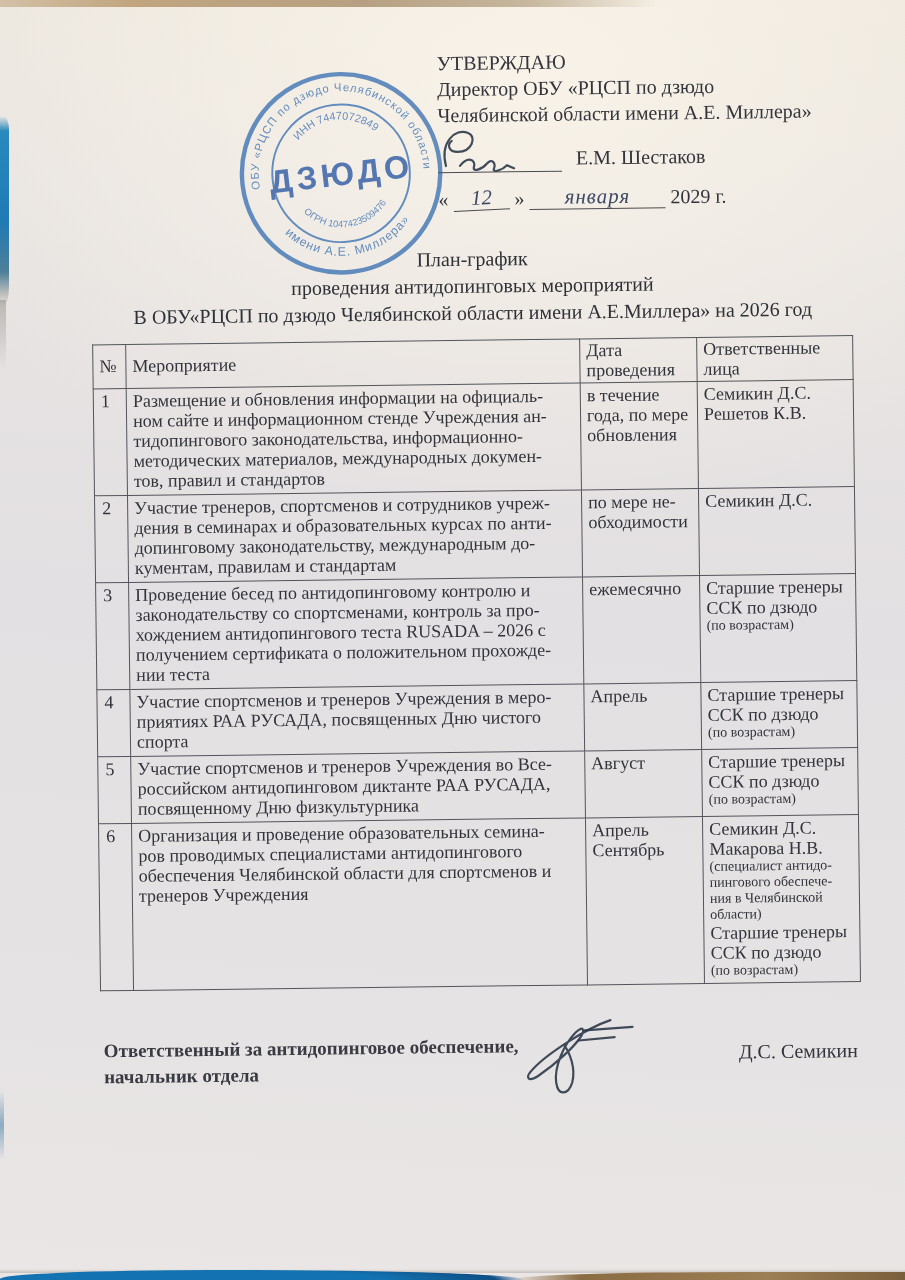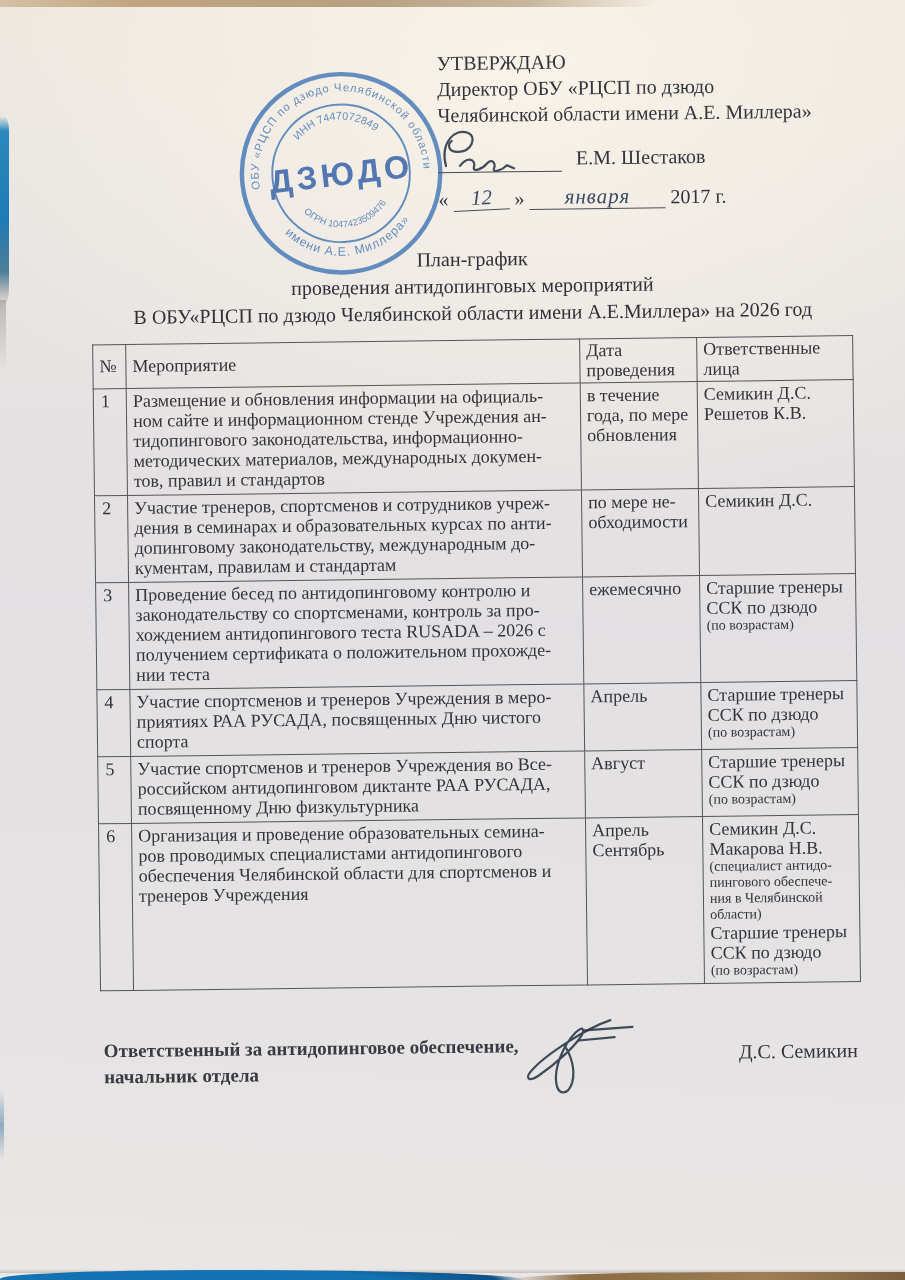--- a/index.html
+++ b/index.html
@@ -117,21 +117,21 @@
       </svg>
       <div class="sig-line"></div>
       <div class="sig-name">Е.М. Шестаков</div>
     </div>
 
     <div class="date-row">
       <span>«</span>
       <span class="blank blank-day">12</span>
       <span>»</span>
       <span class="blank blank-month">января</span>
-      <span>2017 г.</span>
+      <span>2029 г.</span>
     </div>
 
     <div class="title">
       <div>План-график</div>
       <div>проведения антидопинговых мероприятий</div>
       <div>В ОБУ«РЦСП по дзюдо Челябинской области имени А.Е.Миллера» на 2026 год</div>
     </div>
 
     <table class="plan-table">
       <colgroup>

